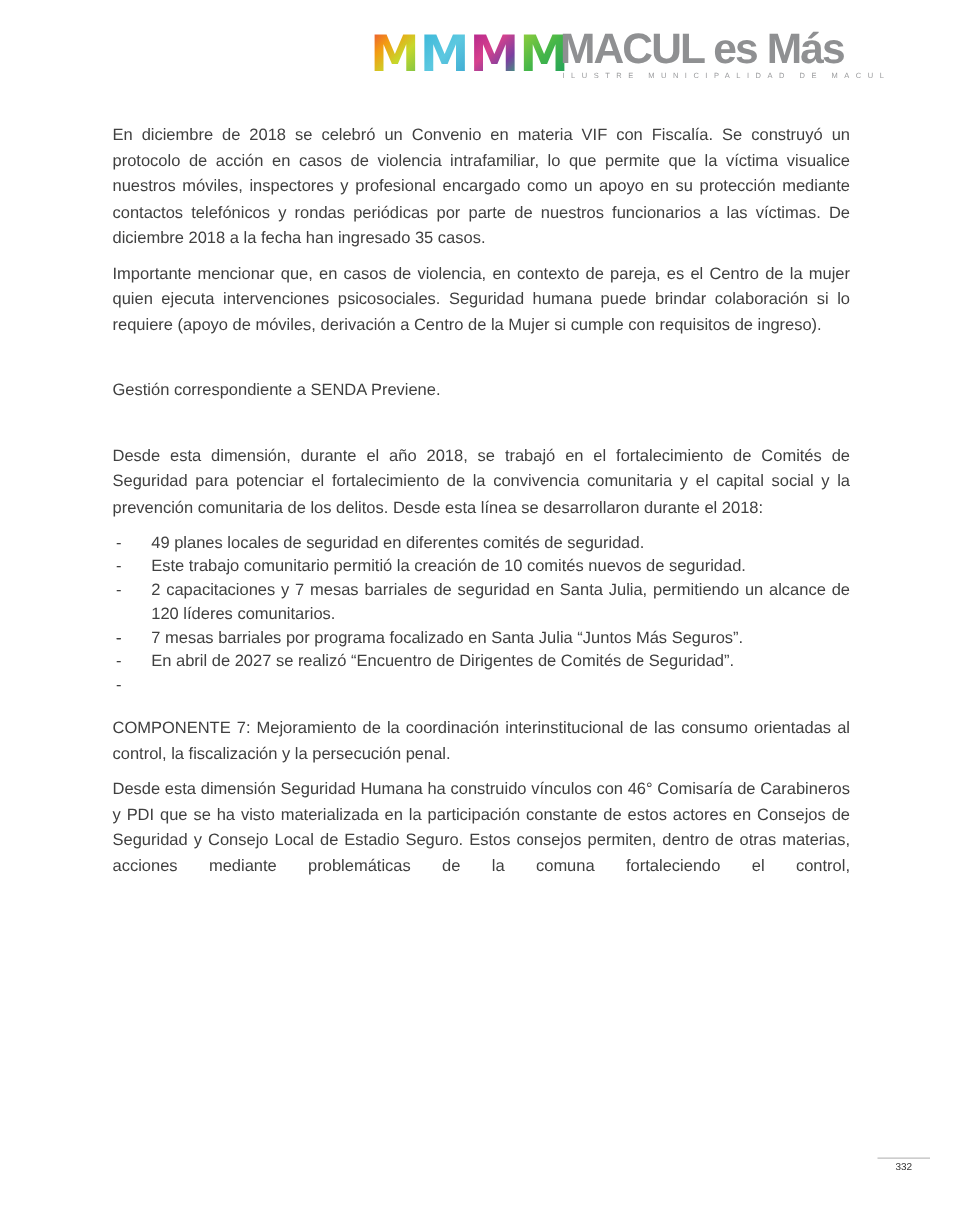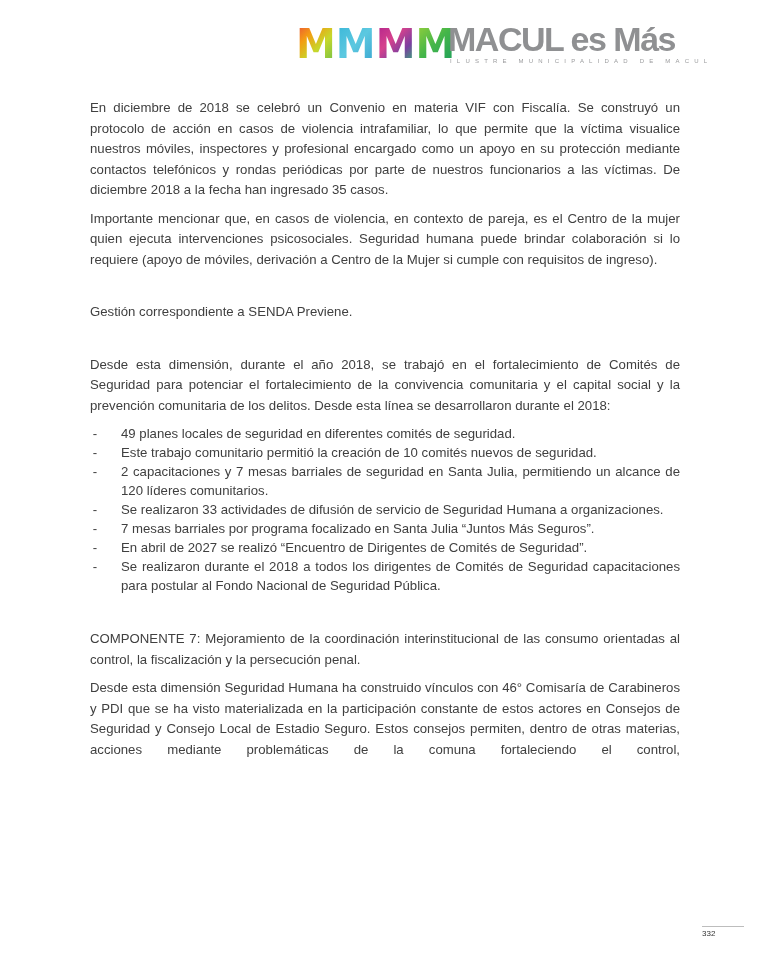--- a/index.html
+++ b/index.html
@@ -105,20 +105,21 @@
       top: 926px;
       width: 42px;
       height: 1px;
       background: #bdbdbd;
     }
     .page-number {
       position: absolute;
       left: 702px;
       top: 929px;
       width: 42px;
+      text-align: center;
       font-family: "Liberation Sans", sans-serif;
       font-size: 8px;
       color: #333333;
     }
   </style>
 </head>
 <body>
 
 <div class="header-logo">
   <div class="mmmm">
@@ -140,24 +141,24 @@
   <p>Gestión correspondiente a SENDA Previene.</p>
 
   <div class="gap-lg"></div>
 
   <p>Desde esta dimensión, durante el año 2018, se trabajó en el fortalecimiento de Comités de Seguridad para potenciar el fortalecimiento de la convivencia comunitaria y el capital social y la prevención comunitaria de los delitos. Desde esta línea se desarrollaron durante el 2018:</p>
 
   <ul class="dash-list">
     <li><span class="dash">-</span><span>49 planes locales de seguridad en diferentes comités de seguridad.</span></li>
     <li><span class="dash">-</span><span>Este trabajo comunitario permitió la creación de 10 comités nuevos de seguridad.</span></li>
     <li><span class="dash">-</span><span>2 capacitaciones y 7 mesas barriales de seguridad en Santa Julia, permitiendo un alcance de 120 líderes comunitarios.</span></li>
-    <li><span class="dash">-</span><span>Se realizaron 33 actividades de difusión de servicio de Seguridad Humana a organizaciones.</span></li>
+    <li><span class="dash">-</span></li>
     <li><span class="dash">-</span><span>7 mesas barriales por programa focalizado en Santa Julia “Juntos Más Seguros”.</span></li>
     <li><span class="dash">-</span><span>En abril de 2027 se realizó “Encuentro de Dirigentes de Comités de Seguridad”.</span></li>
-    <li><span class="dash">-</span><span>Se realizaron durante el 2018 a todos los dirigentes de Comités de Seguridad capacitaciones para postular al Fondo Nacional de Seguridad Pública.</span></li>
+    <li><span class="dash">-</span></li>
   </ul>
 
   <div class="gap-lg" style="height:34px"></div>
 
   <p>COMPONENTE 7: Mejoramiento de la coordinación interinstitucional de las consumo orientadas al control, la fiscalización y la persecución penal.</p>
   <p style="text-align-last: justify;">Desde esta dimensión Seguridad Humana ha construido vínculos con 46° Comisaría de Carabineros y PDI que se ha visto materializada en la participación constante de estos actores en Consejos de Seguridad y Consejo Local de Estadio Seguro.  Estos consejos permiten, dentro de otras materias, acciones mediante problemáticas de la comuna fortaleciendo el control,</p>
 </div>
 
 <div class="footer-rule"></div>
 <div class="page-number">332</div>

